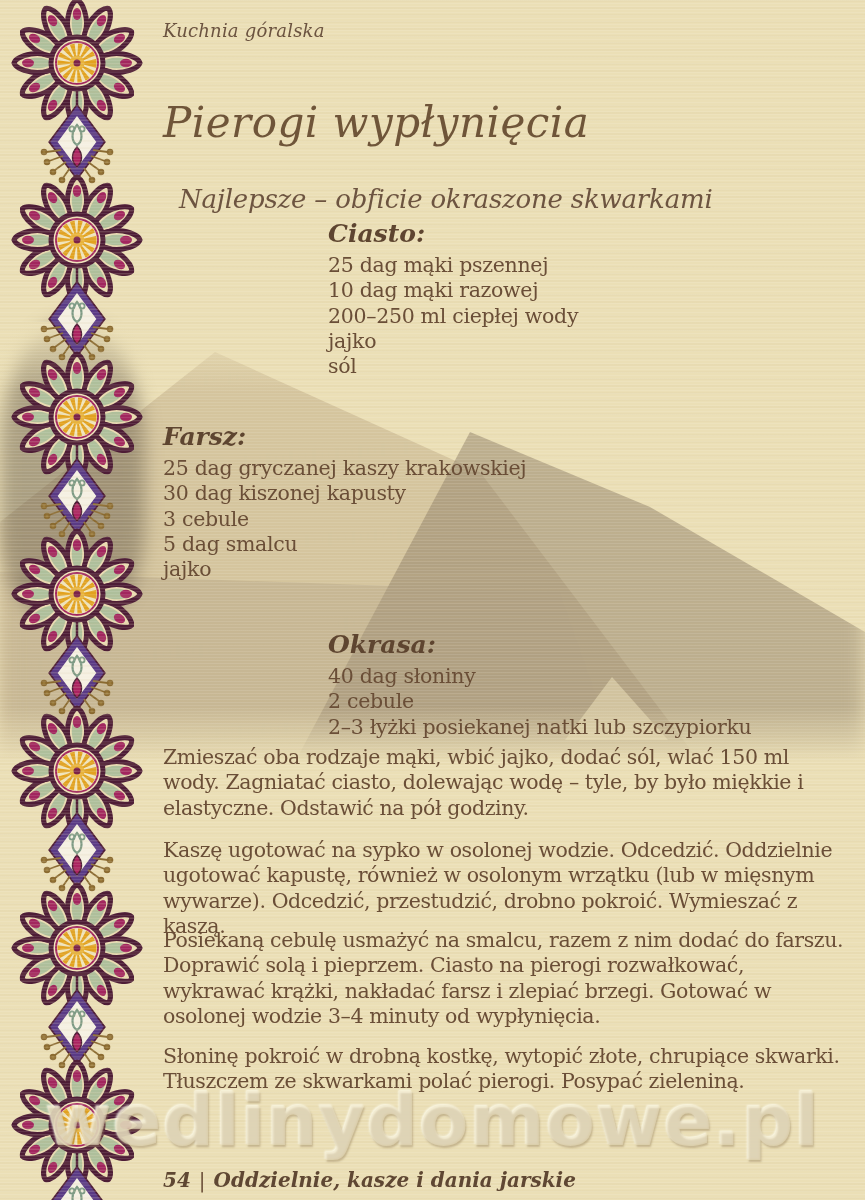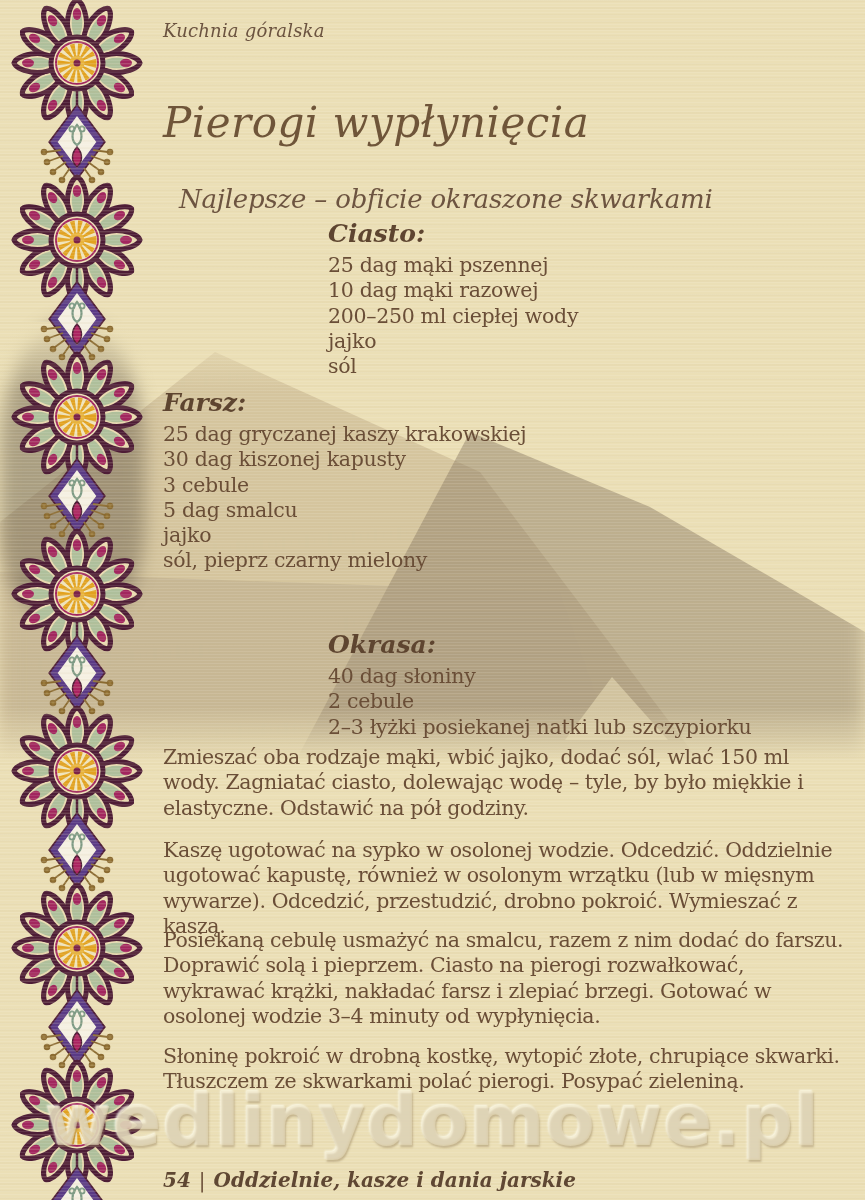--- a/index.html
+++ b/index.html
@@ -64,21 +64,21 @@
     position:absolute; left:163px; top:168px; margin:16px;
     font-style:italic; font-weight:normal; font-size:26px; color:#6d5440; letter-spacing:-0.2px;
   }
   .section{position:absolute; font-size:20.5px; letter-spacing:-0.3px;}
   .sec-heading{
     font-style:italic; font-weight:bold; font-size:25px; color:#5e4530;
     margin:0 0 5px 0; letter-spacing:0;
   }
   .ing-line{line-height:25.3px; white-space:nowrap; color:#6a4e37;}
   .sec-ciasto{left:328px; top:219px;}
-  .sec-farsz {left:163px; top:388px;}
+  .sec-farsz {left:163px; top:422px;}
   .sec-okrasa{left:328px; top:619px;margin-top:11px;}
   .step{
     position:absolute; left:163px; width:682px; margin:0;
     font-size:20.5px; line-height:25.3px; letter-spacing:-0.4px; color:#6a4e37;
   }
   .step-1{top:745px;}
   .step-2{top:838px;}
   .step-3{top:928px;}
   .step-4{top:1044px;}
   
@@ -227,21 +227,20 @@
       <div class="ing-line">sól</div>
     </div>
 
     <div class="section sec-farsz">
       <h3 class="sec-heading">Farsz:</h3>
       <div class="ing-line">25 dag gryczanej kaszy krakowskiej</div>
       <div class="ing-line">30 dag kiszonej kapusty</div>
       <div class="ing-line">3 cebule</div>
       <div class="ing-line">5 dag smalcu</div>
       <div class="ing-line">jajko</div>
-      <div class="ing-line">sól, pieprz czarny mielony</div>
     </div>
 
     <div class="section sec-okrasa">
       <h3 class="sec-heading">Okrasa:</h3>
       <div class="ing-line">40 dag słoniny</div>
       <div class="ing-line">2 cebule</div>
       <div class="ing-line">2–3 łyżki posiekanej natki lub szczypiorku</div>
     </div>
 
     <p class="step step-1">Zmieszać oba rodzaje mąki, wbić jajko, dodać sól, wlać 150 ml wody. Zagniatać ciasto, dolewając wodę – tyle, by było miękkie i elastyczne. Odstawić na pół godziny.</p>

